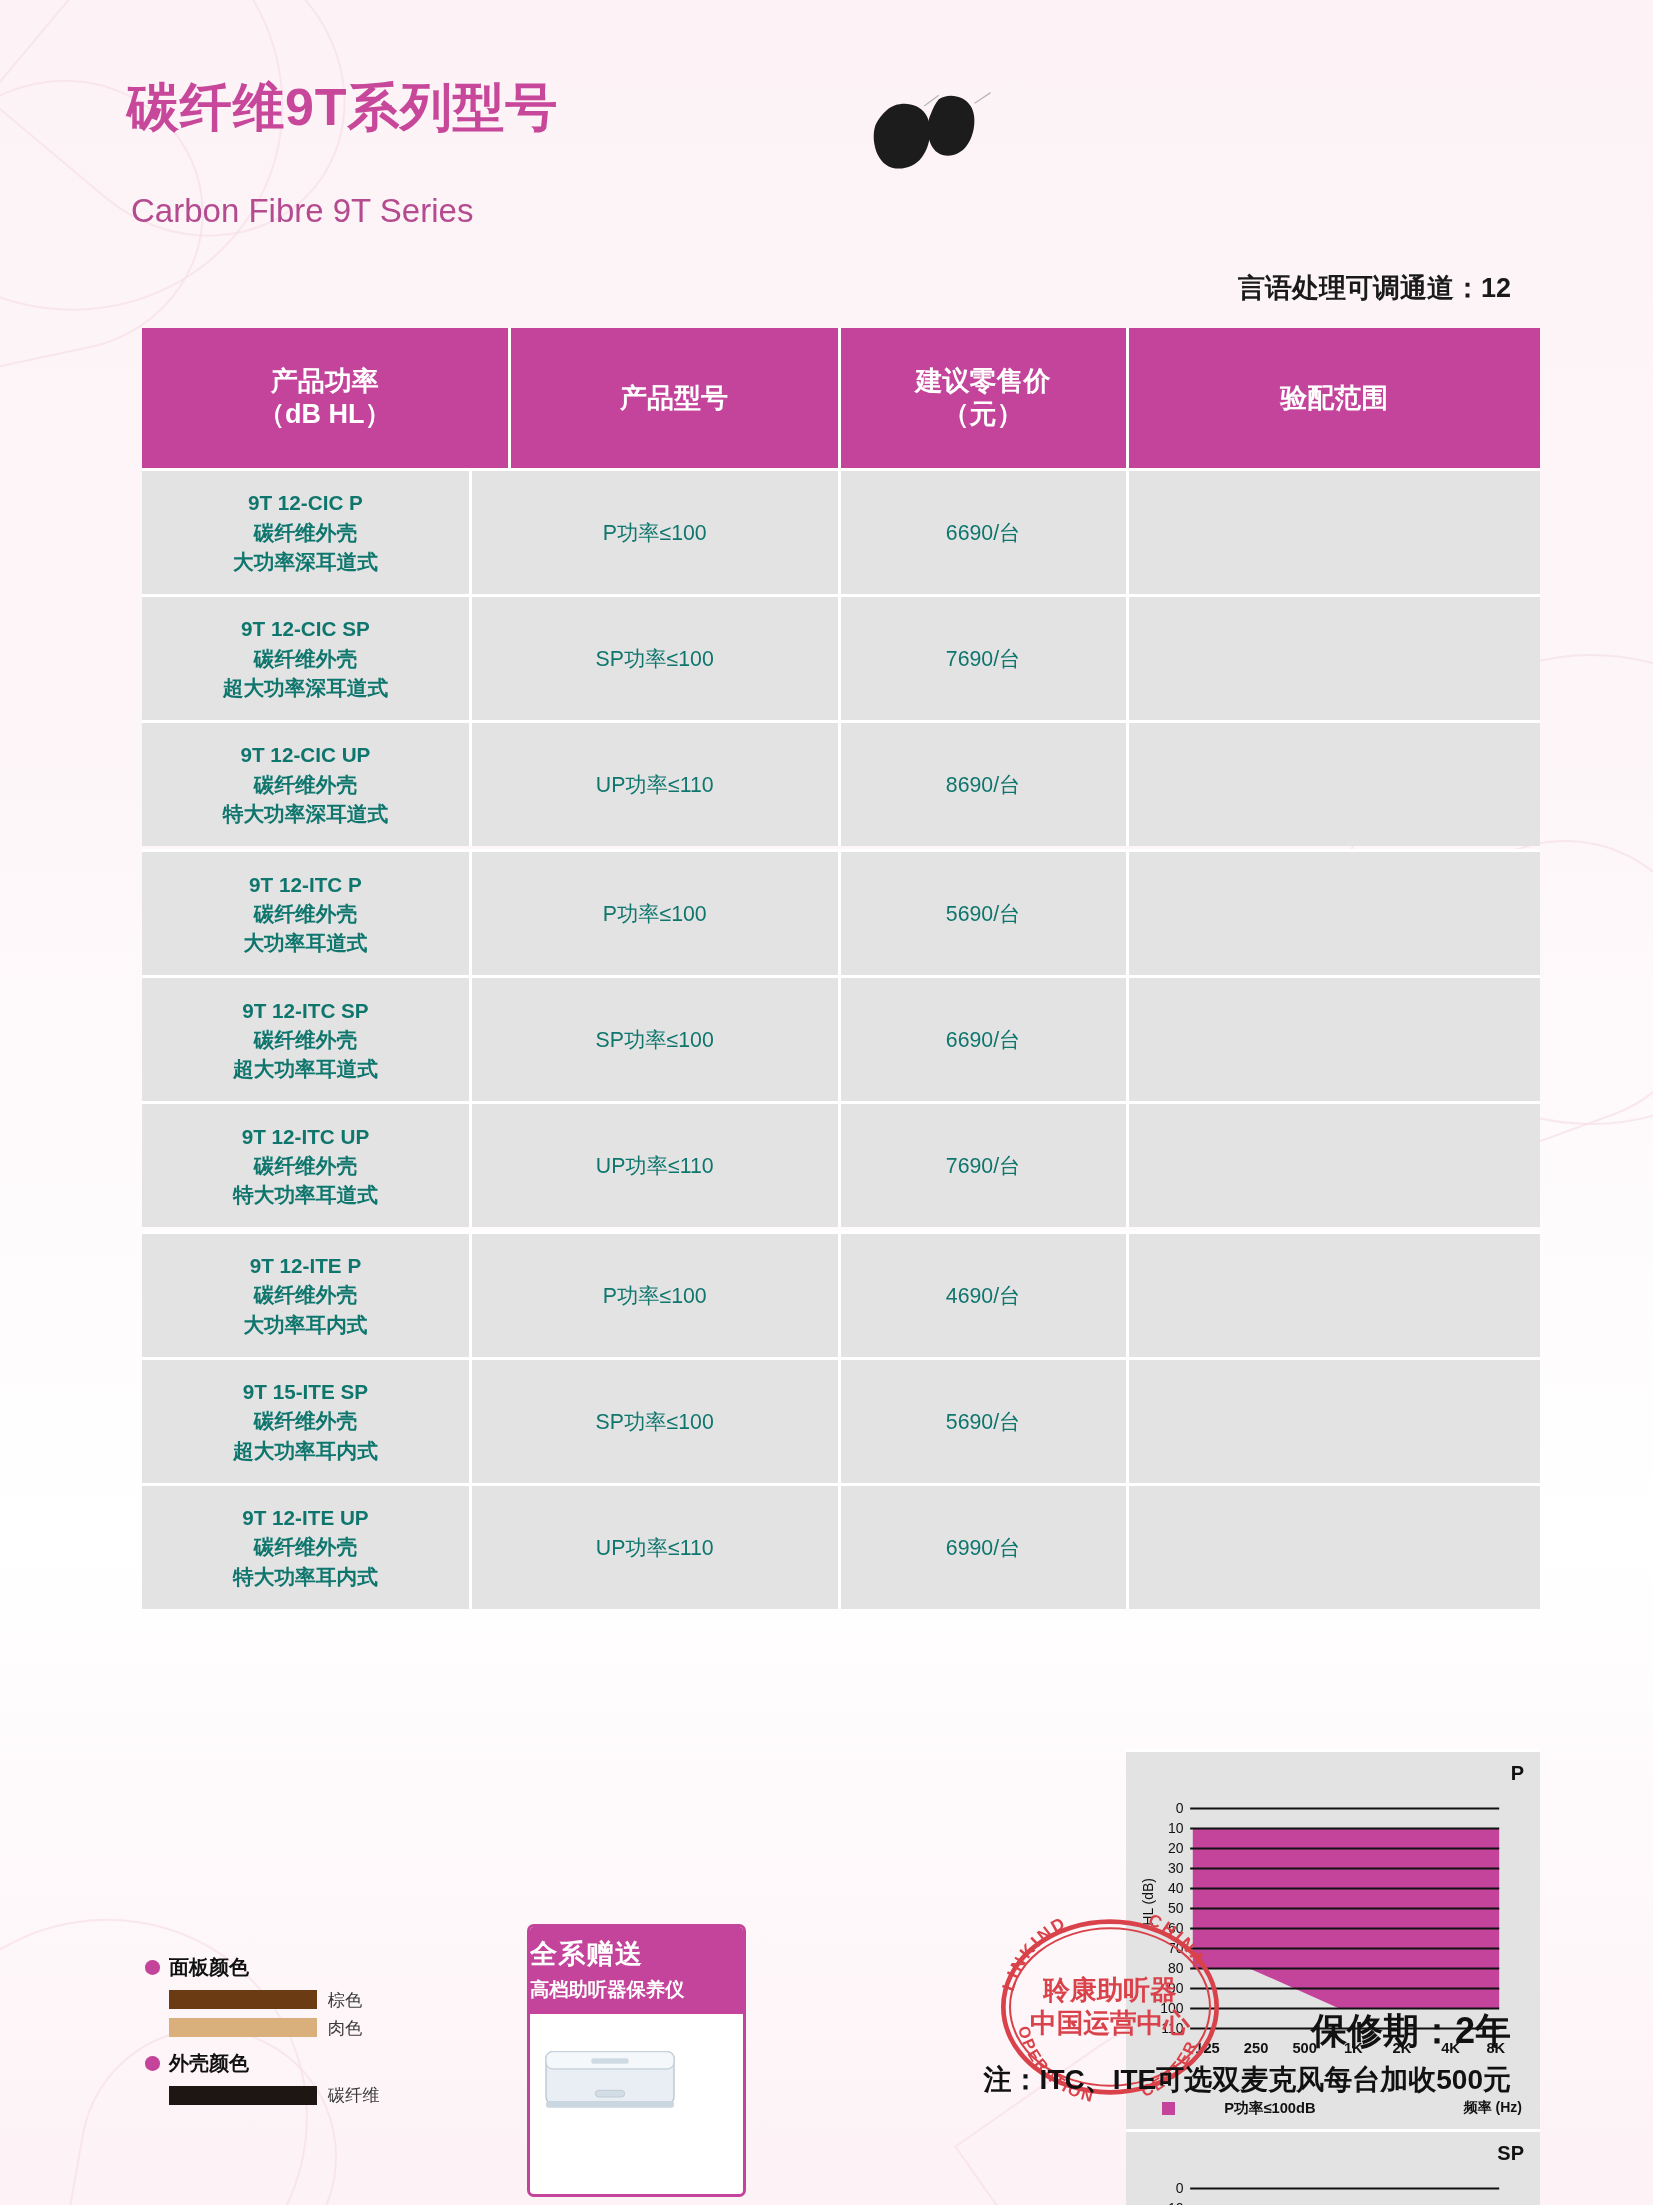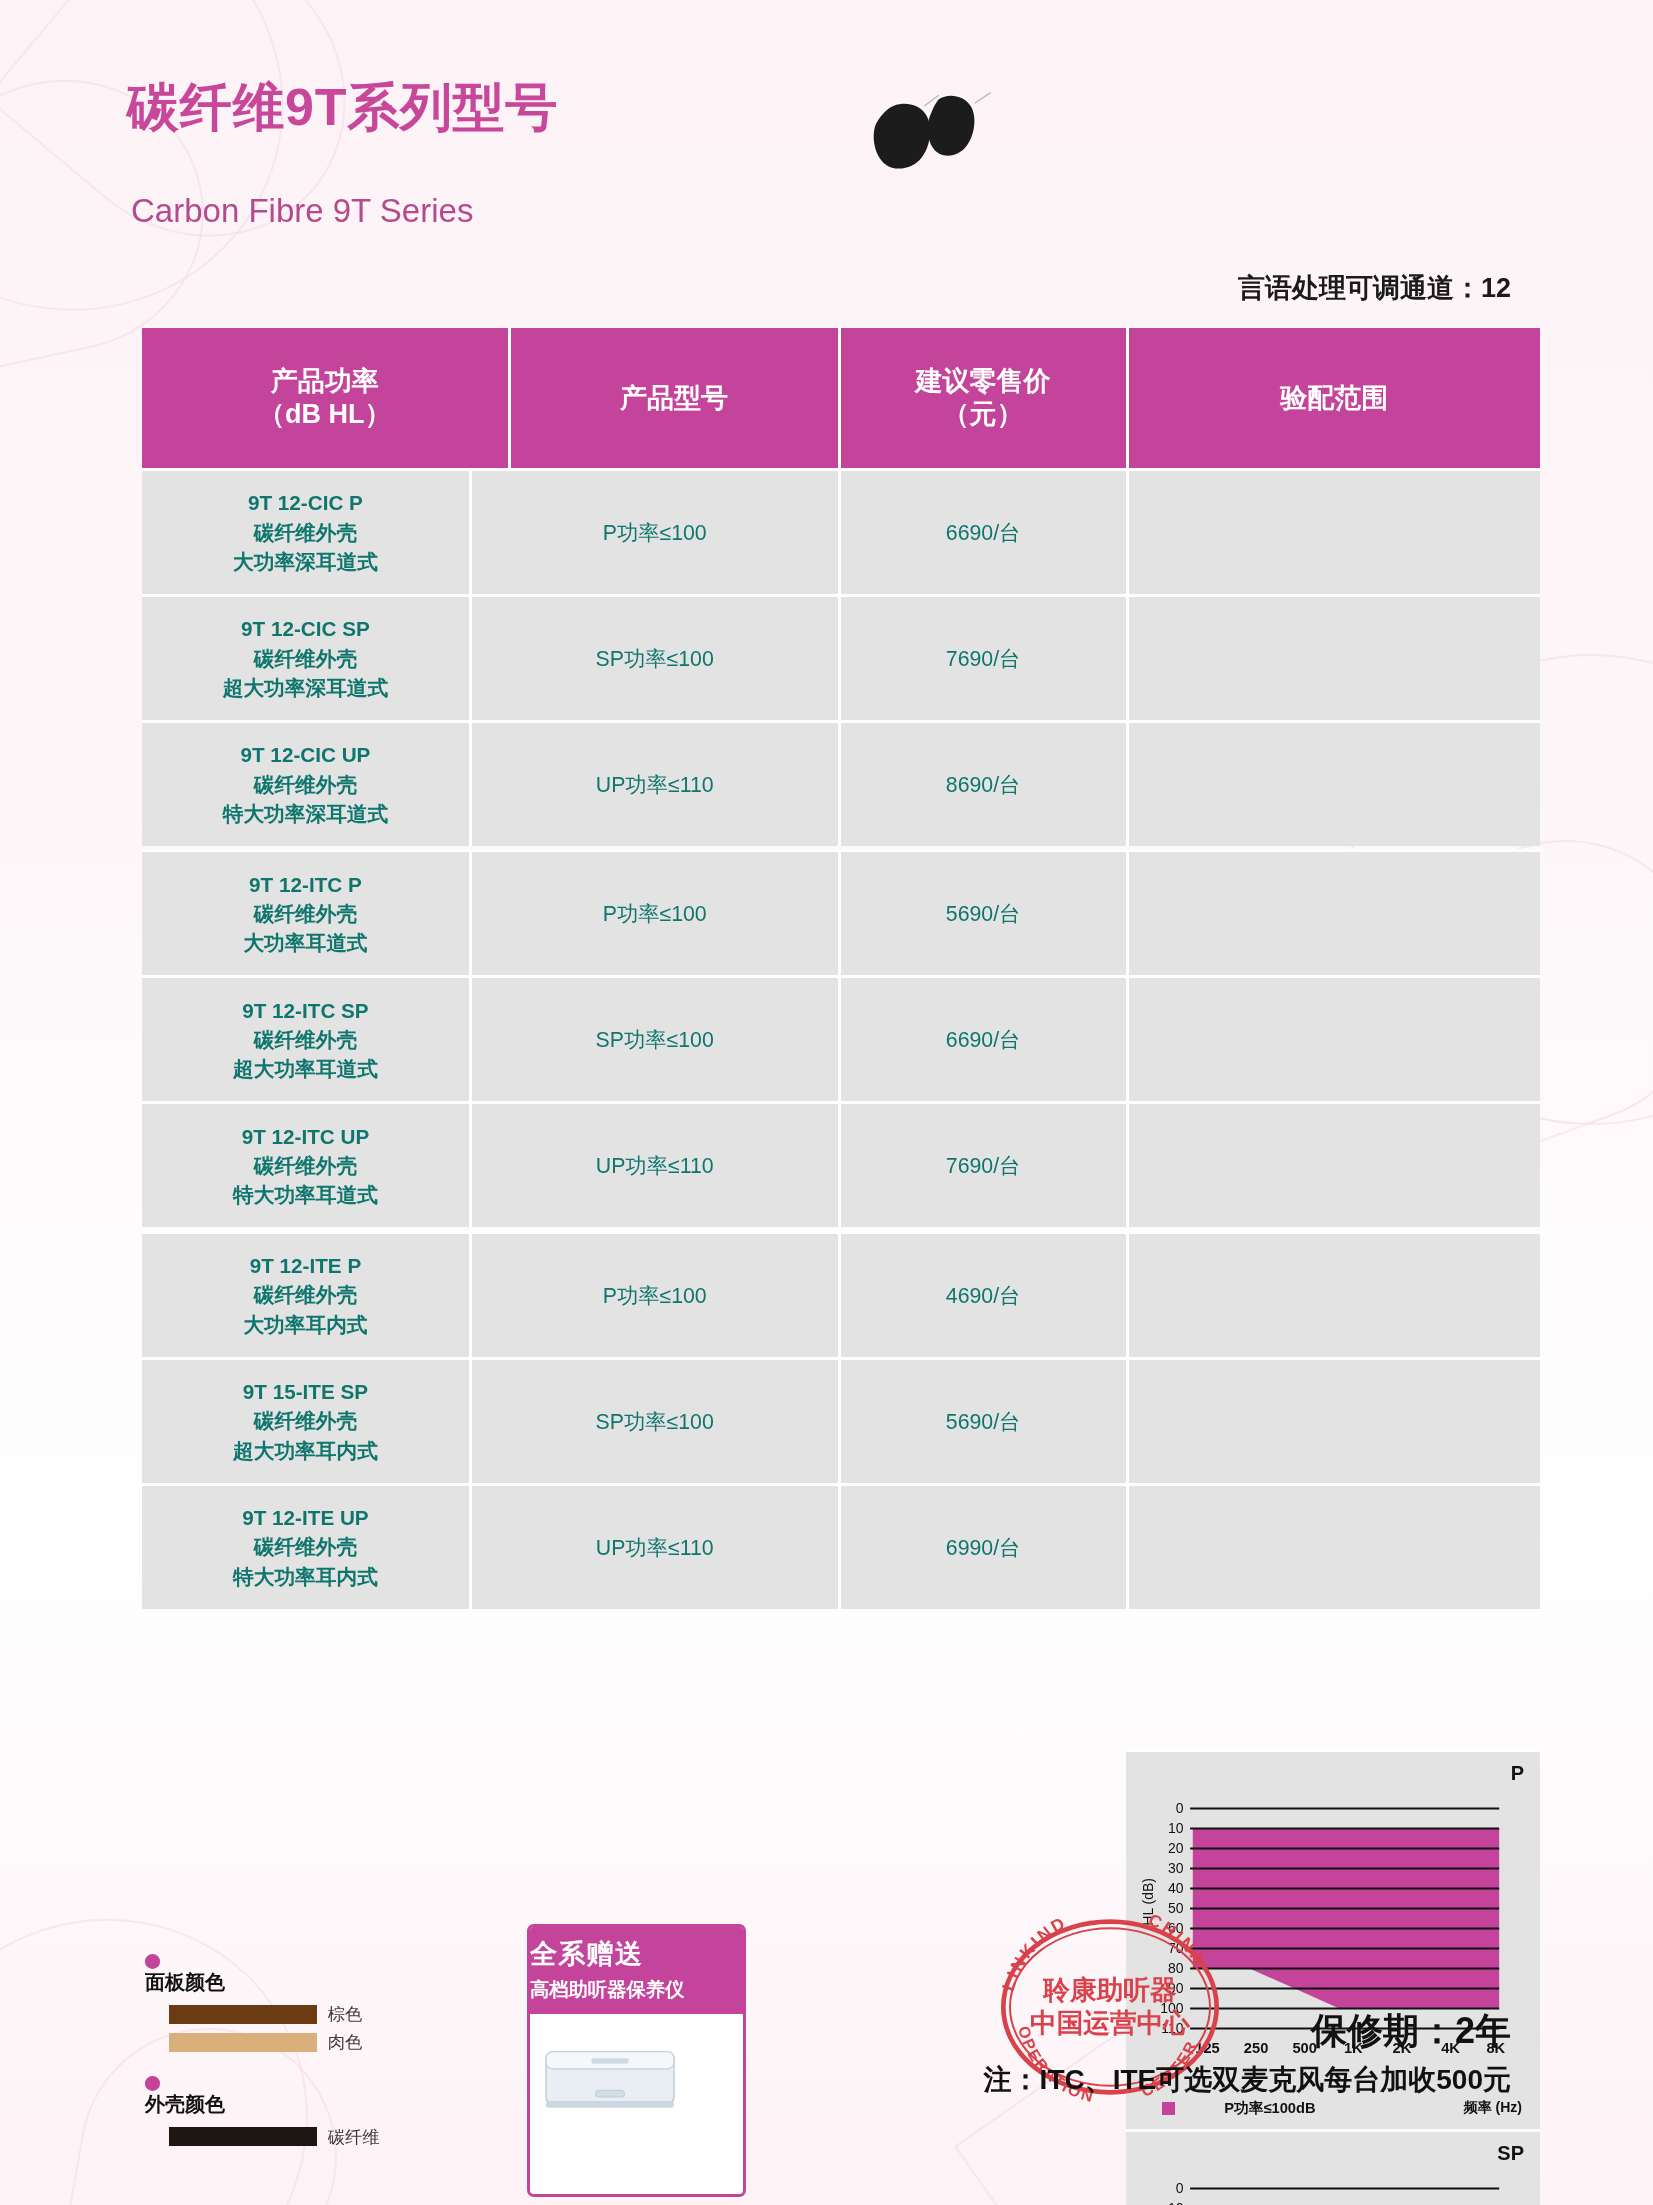--- a/index.html
+++ b/index.html
@@ -169,25 +169,25 @@
 
   
   .colors {
     position: absolute;
     left: 145px;
     top: 1954px;
     width: 373px;
   }
   .color-head {
     display: flex;
+    align-items: center;
     font-size: 20px;
     font-weight: bold;
     color: #111;
     margin-bottom: 6.7px;
-    flex-direction: column;
   }
   .dot {
     width: 14.7px; height: 14.7px;
     border-radius: 50%;
     background: #c3449a;
     margin-right: 9.3px;
   }
   .swatch-row { display: flex; align-items: center; margin-left: 24px; margin-bottom: 4px; }
   .swatch { width: 148px; height: 18.7px; }
   .swatch-label { font-size: 17.3px; color: #3a3a3a; margin-left: 10.7px; }
@@ -499,21 +499,21 @@
 
   <div class="colors">
     <div class="color-head">
       <span class="dot"></span>
       <span>面板颜色</span>
     </div>
     <div class="swatch-row">
       <span class="swatch" style="background:#6b3b13"></span>
       <span class="swatch-label">棕色</span>
     </div>
-    <div class="swatch-row" style="margin-bottom:22px">
+    <div class="swatch-row" style="margin-bottom:10px">
       <span class="swatch" style="background:#d9b07c"></span>
       <span class="swatch-label">肉色</span>
     </div>
     <div class="color-head">
       <span class="dot"></span>
       <span>外壳颜色</span>
     </div>
     <div class="swatch-row">
       <span class="swatch" style="background:#1d1613"></span>
       <span class="swatch-label">碳纤维</span>

